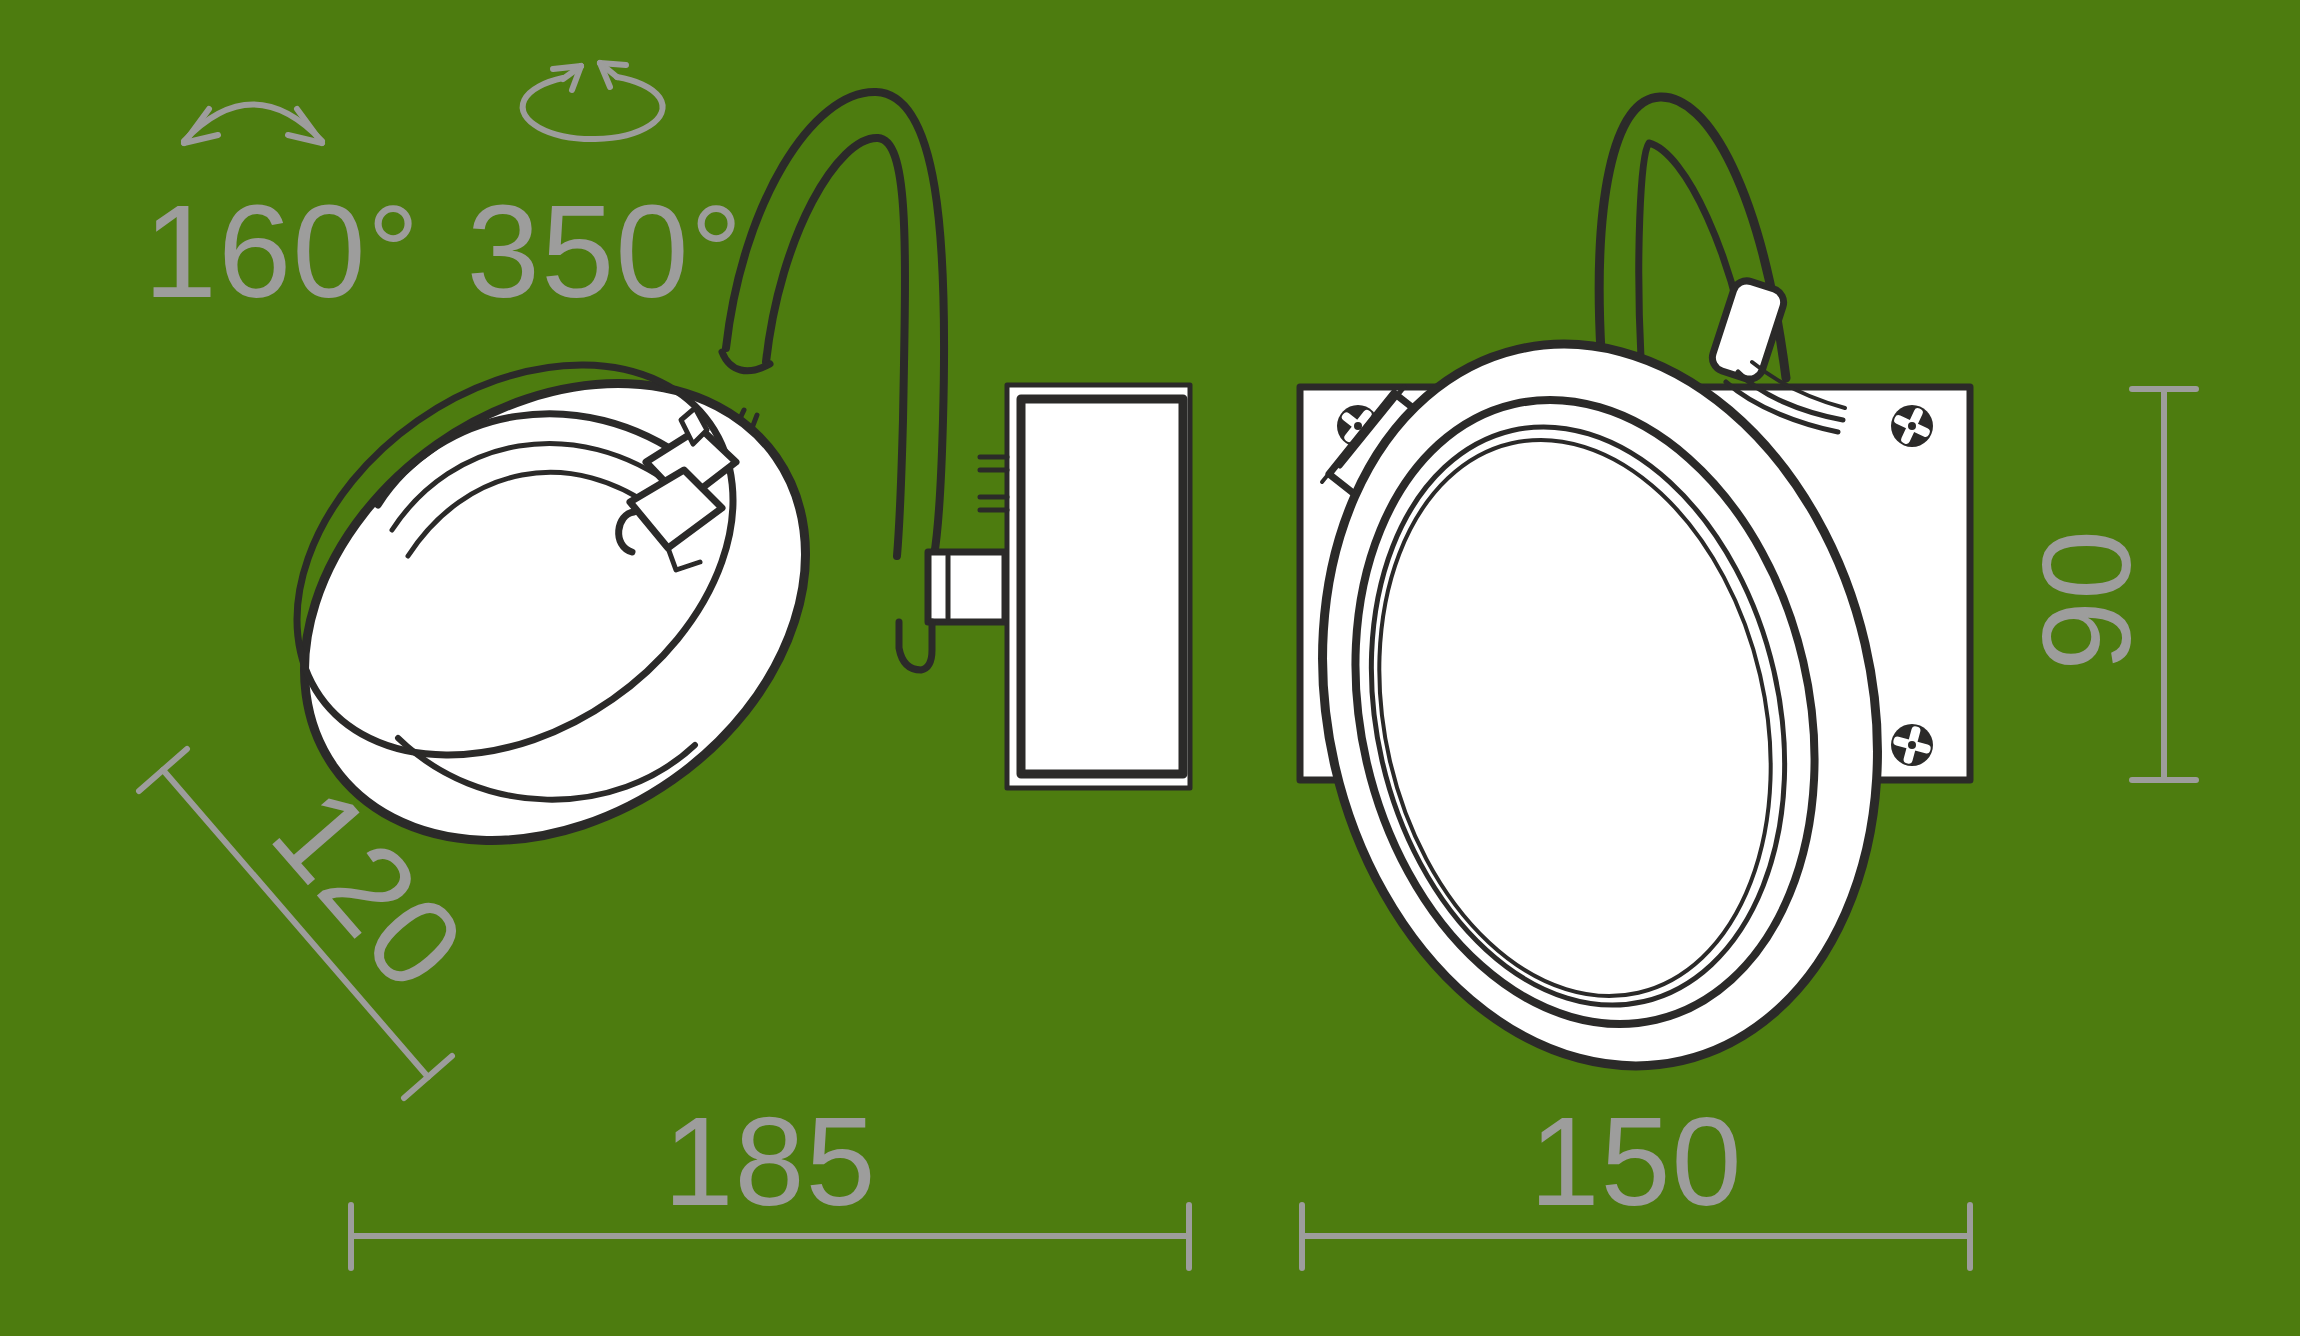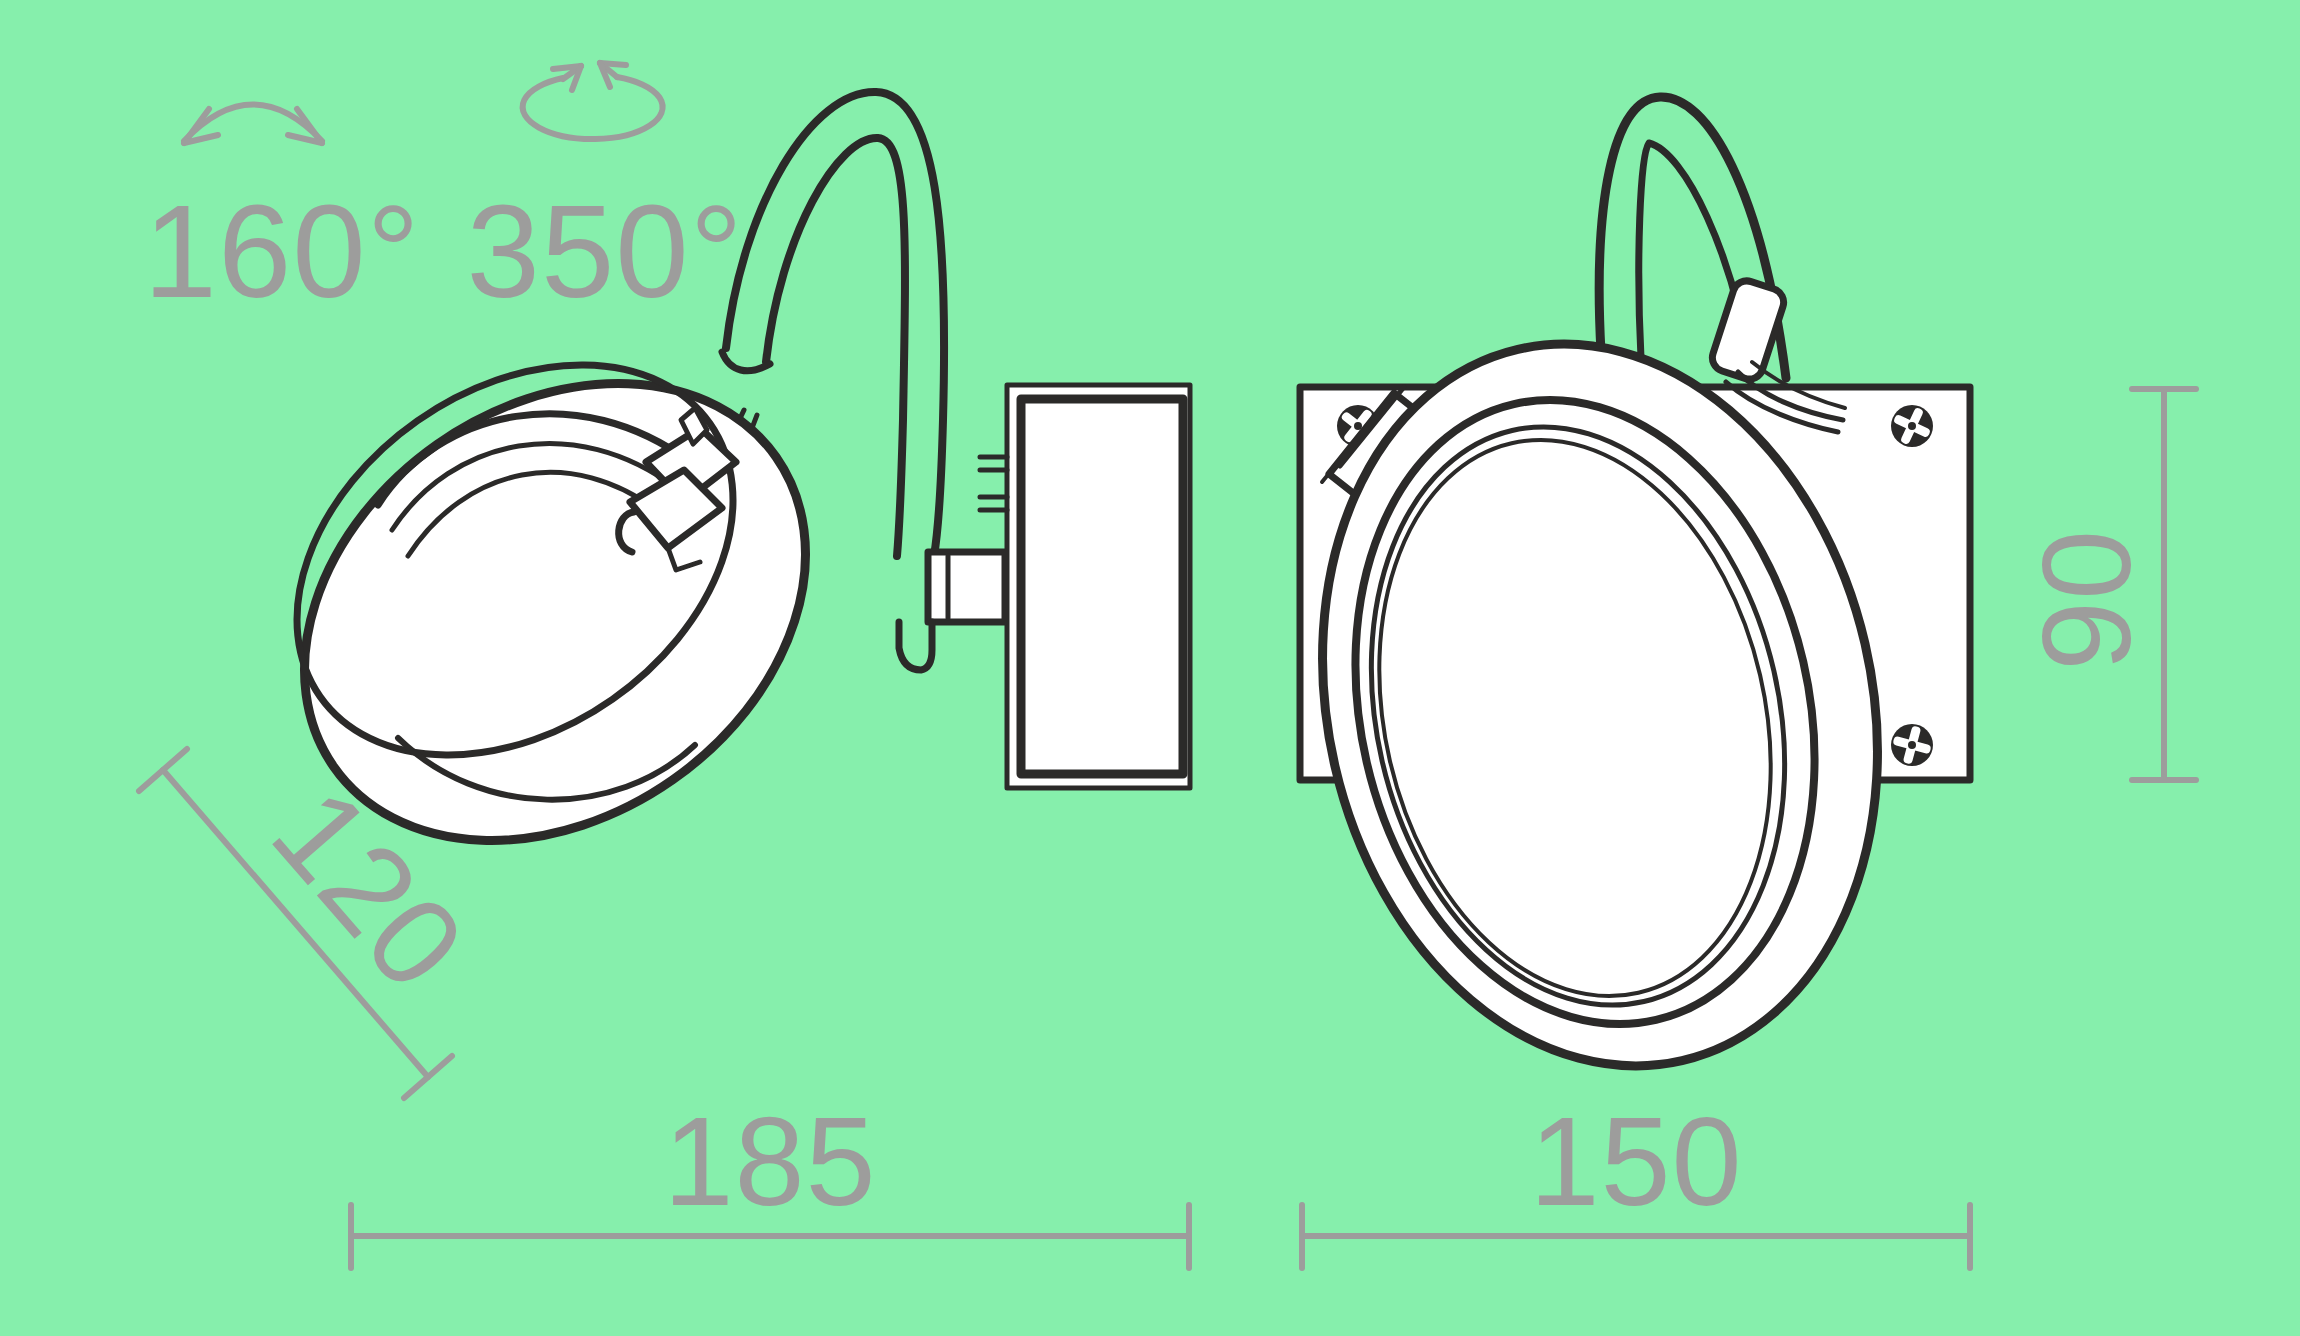--- a/index.html
+++ b/index.html
@@ -1,19 +1,19 @@
 <!DOCTYPE html>
 <html><head>
 <meta charset="utf-8">
 <style>
   html,body{margin:0;padding:0;background:#ffffff;}
   .canvas{
     position:relative;
     width:2300px;height:1336px;
-    background:#86efac;
+    background:#4d7c0f;
     font-family:"Liberation Sans", sans-serif;
     overflow:hidden;
   }
   svg{position:absolute;left:0;top:0;}
   .dim-text{
     font-family:"Liberation Sans", sans-serif;
     font-weight:400;
     letter-spacing:1px;
   }
 </style>

